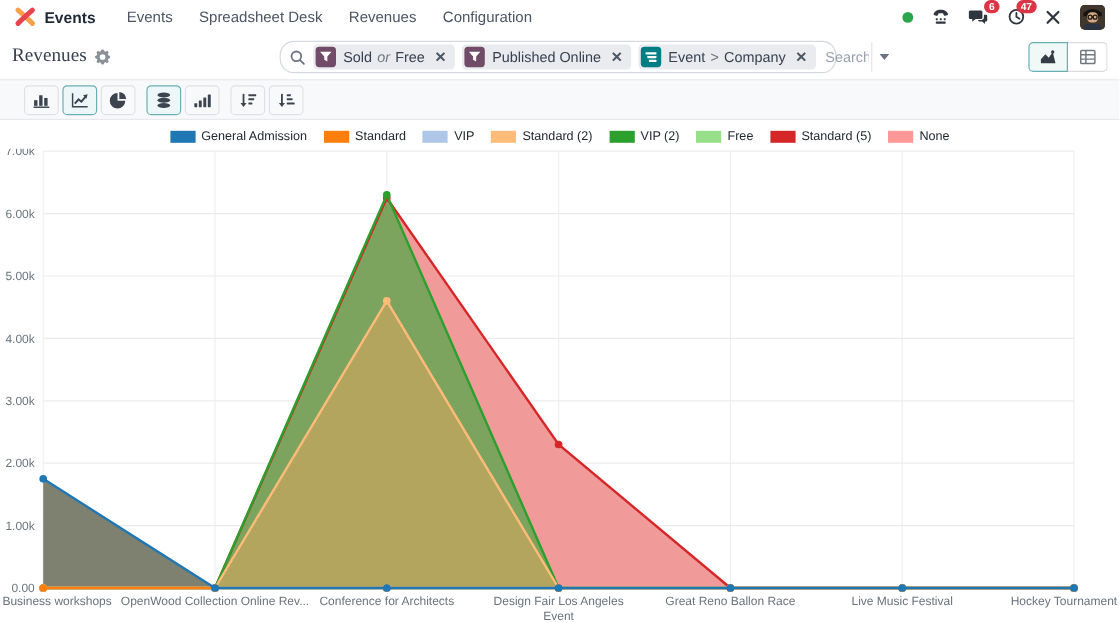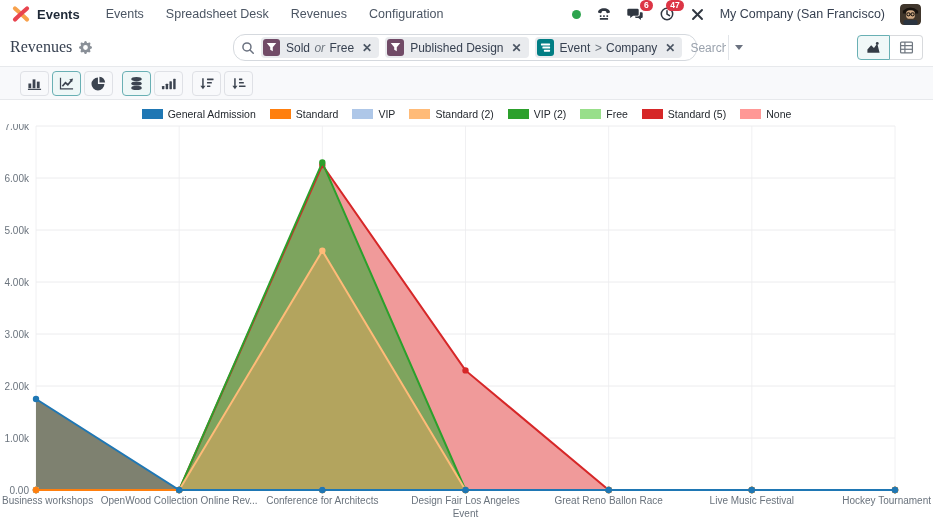--- a/index.html
+++ b/index.html
@@ -114,21 +114,20 @@
           <path d="M8,4.8 V8 l2.5,1.7" stroke-linecap="round"></path>
       </svg>
       <span class="badge">47</span>
     </span>
     <span class="tray-ico">
       <svg width="15" height="15" viewBox="0 0 16 16" stroke="currentColor" stroke-width="2" stroke-linecap="round">
         <path d="M3.2,3.2 L12.8,12.8"></path>
           <path d="M12.8,3.2 L3.2,12.8"></path>
       </svg>
     </span>
-    <span class="company">My Company (San Francisco)</span>
     <span class="avatar">
       <svg width="21" height="21" viewBox="0 0 22 22">
         <rect width="22" height="22" rx="3.5" fill="#40362c"></rect>
         <path d="M3,7 Q11,0.5 19,7 V10 H3 Z" fill="#17120e"></path>
         <rect x="6.3" y="6.5" width="9.4" height="9" rx="3.8" fill="#d0a984"></rect>
         <g stroke="#1d1711" stroke-width="1.1" fill="none">
           <circle cx="8.8" cy="10.8" r="1.7"></circle>
             <circle cx="13.2" cy="10.8" r="1.7"></circle>
             <line x1="10.5" y1="10.8" x2="11.5" y2="10.8"></line>
         </g>
@@ -169,21 +168,21 @@
       </span>
       <span class="x">✕</span>
     </span>
 
     <span class="chip">
       <span class="ico-box filter">
         <svg width="11" height="11" viewBox="0 0 12 12">
             <path d="M0.8,1.2 H11.2 L7.4,5.6 V10 L4.6,8.5 V5.6 Z" fill="#fff"></path>
           </svg>
       </span>
-      <span>Published Design</span>
+      <span>Published Online</span>
       <span class="x">✕</span>
     </span>
 
     <span class="chip">
       <span class="ico-box group">
         <svg width="11" height="11" viewBox="0 0 12 12" fill="#fff">
           <rect x="1" y="1.6" width="10" height="2.1" rx="0.6"></rect>
             <rect x="2.6" y="5" width="8.4" height="2.1" rx="0.6"></rect>
             <rect x="4.2" y="8.4" width="6.8" height="2.1" rx="0.6"></rect>
         </svg>

